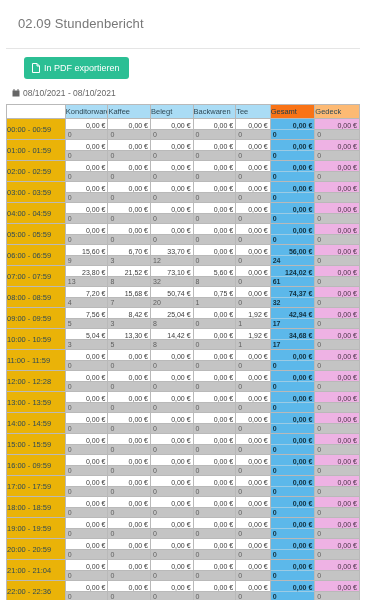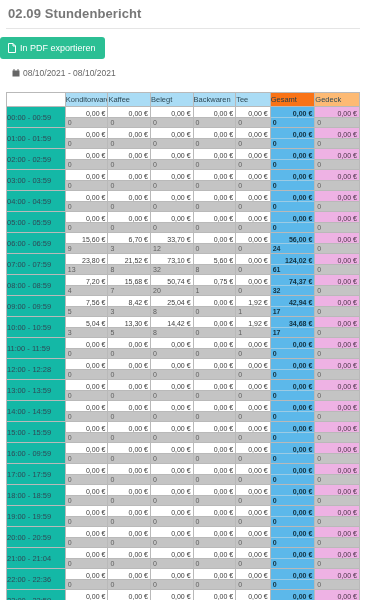--- a/index.html
+++ b/index.html
@@ -17,32 +17,32 @@
   .page {
     width: 366px;
     height: 600px;
     box-sizing: border-box;
     padding: 0;
     position: relative;
   }
   .page-title {
     font-size: 13px;
     color: #777777;
-    font-weight: 700;
+    font-weight: 400;
     padding: 6px 8px 7px 8px;
-    margin: 0;
+    margin: 10px;
     letter-spacing: 0.1px;
   }
   .title-divider {
     height: 1px;
     background: #e5e5e5;
     margin: 0 6px;
   }
   .toolbar {
-    padding: 8px 10px 0 0;
+    padding: 8px 10px 0 24px;
   }
   .btn-export {
     display: inline-flex;
     align-items: center;
     gap: 4px;
     background: #2bbf94;
     color: #ffffff;
     border: none;
     border-radius: 3px;
     font-size: 9px;
@@ -53,21 +53,21 @@
     font-weight: 400;
   }
   .btn-export .pdf-icon {
     display: inline-block;
     width: 8px;
     height: 10px;
     position: relative;
   }
   .btn-export .pdf-icon svg { display:block; }
   .daterange {
-    padding: 9px 10px 14px 12px;
+    padding: 9px 10px 6px 12px;
     font-size: 8.5px;
     color: #666666;
     display: flex;
     align-items: center;
     gap: 3px;
   }
   .cal-icon { display:inline-block; width:8px; height:8px; }
   .cal-icon svg { display:block; }
 
   .table-wrap {
@@ -106,21 +106,21 @@
   }
   thead th.col-gesamt {
     background: #f97316;
     color: #1d3c4c;
   }
   thead th.col-gedeck {
     background: #fdba74;
   }
   
   td.rowlabel {
-    background: #14b8a6;
+    background: #eab308;
     color: #2f4a57;
     font-weight: 700;
     font-size: 7.5px;
     text-align: left;
     padding: 0 3px;
     width: 58px;
   }
   
   td.val {
     padding: 0;

